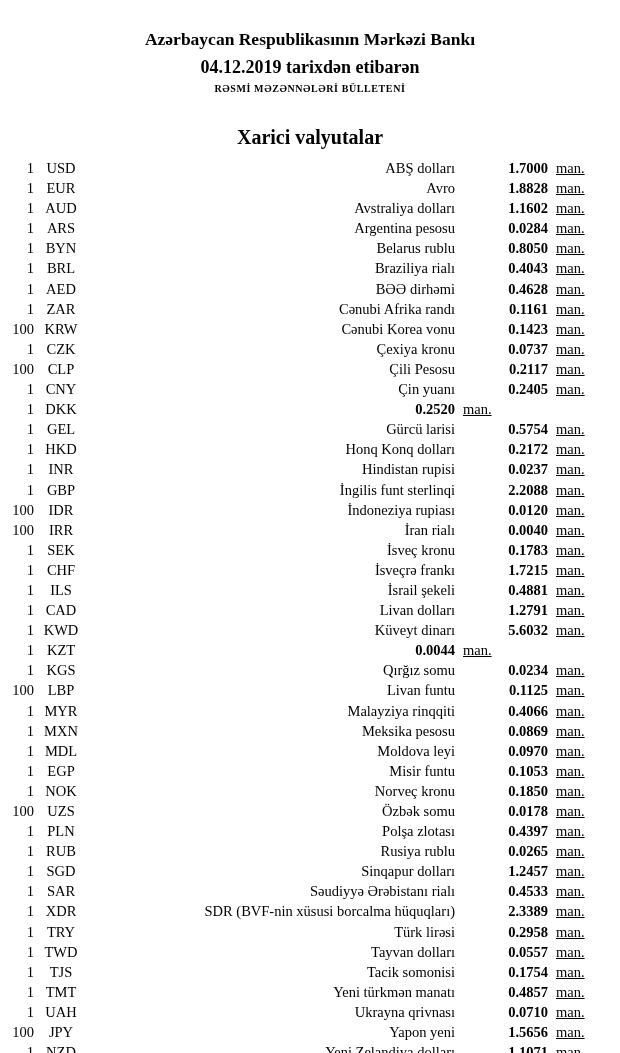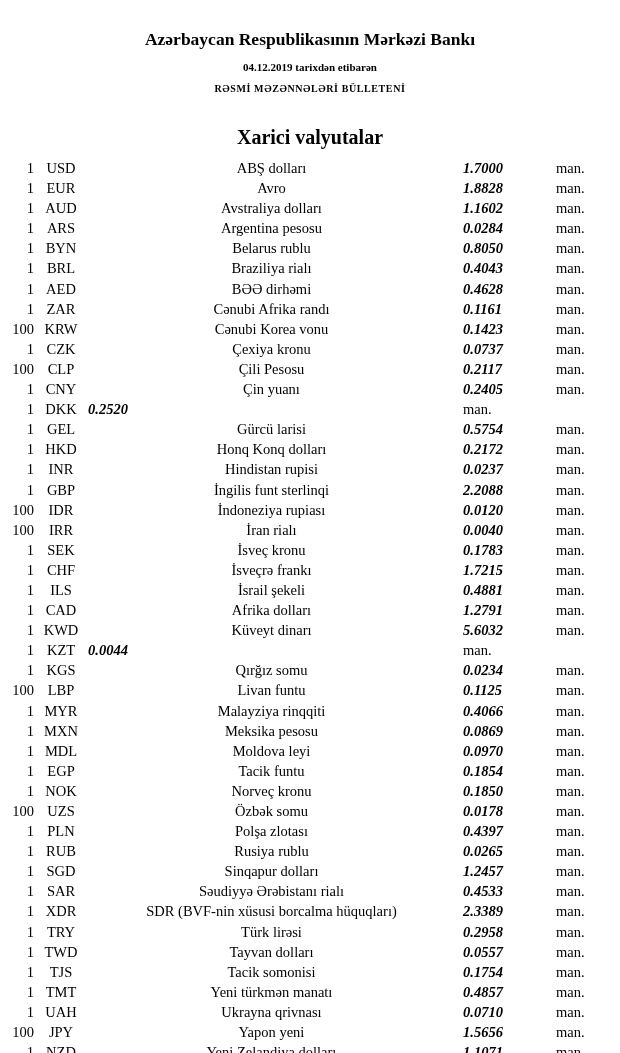--- a/index.html
+++ b/index.html
@@ -8,21 +8,21 @@
     width: 620px;
     height: 1053px;
     font-family: "Liberation Serif", serif;
     color: #000000;
     overflow: hidden;
   }
   .page { width: 620px; padding-top: 8px; }
 
   .header { text-align: center; font-weight: bold; margin-top: 20px; }
   .bank-title   { font-size: 17.5px; line-height: 22px; margin-bottom: 8px; }
-  .date-line    { font-size: 11px;   line-height: 18px; margin-bottom: 3px; }
+  .date-line    { font-size: 18px;   line-height: 18px; margin-bottom: 3px; }
   .subtitle     { font-size: 14px;   line-height: 18px; margin-bottom: 3px; }
   .bulletin     { font-size: 10px; line-height: 19px; letter-spacing: 0.6px; }
 
   .section-title {
     text-align: center;
     font-weight: bold;
     font-size: 20px;
     margin-top: 28px;
     margin-bottom: 9px;
   }
@@ -33,23 +33,23 @@
     grid-template-columns: 26px 38px 1fr 85px 38px;
     column-gap: 8px;
     align-items: baseline;
     height: 20.1px;
     font-size: 14.5px;
     line-height: 20.1px;
     white-space: nowrap;
   }
   .qty  { text-align: right; }
   .code { text-align: center; }
-  .name { text-align: center; overflow: hidden; font-family: Liberation Serif, serif; }
-  .rate { font-weight: bold; font-style: italic; }
-  .unit { text-align: left; }
+  .name { text-align: right; overflow: hidden; font-family: Liberation Serif, serif; }
+  .rate { text-align: right; font-weight: bold; }
+  .unit { text-align: left; text-decoration: underline; }
 </style>
 </head>
 <body>
 
 <div class="page">
 
   <div class="header">
     <div class="bank-title">Azərbaycan Respublikasının Mərkəzi Bankı</div>
     <div class="date-line">04.12.2019 tarixdən etibarən</div>
     <div class="bulletin">RƏSMİ MƏZƏNNƏLƏRİ BÜLLETENİ</div>
@@ -207,21 +207,21 @@
       <div class="row">
         <span class="qty">1</span>
         <span class="code">ILS</span>
         <span class="name">İsrail şekeli</span>
         <span class="rate">0.4881</span>
         <span class="unit">man.</span>
       </div>
       <div class="row">
         <span class="qty">1</span>
         <span class="code">CAD</span>
-        <span class="name">Afrika dolları</span>
+        <span class="name">Livan dolları</span>
         <span class="rate">1.2791</span>
         <span class="unit">man.</span>
       </div>
       <div class="row">
         <span class="qty">1</span>
         <span class="code">KWD</span>
         <span class="name">Küveyt dinarı</span>
         <span class="rate">5.6032</span>
         <span class="unit">man.</span>
       </div>
@@ -262,22 +262,22 @@
       <div class="row">
         <span class="qty">1</span>
         <span class="code">MDL</span>
         <span class="name">Moldova leyi</span>
         <span class="rate">0.0970</span>
         <span class="unit">man.</span>
       </div>
       <div class="row">
         <span class="qty">1</span>
         <span class="code">EGP</span>
-        <span class="name">Tacik funtu</span>
-        <span class="rate">0.1854</span>
+        <span class="name">Misir funtu</span>
+        <span class="rate">0.1053</span>
         <span class="unit">man.</span>
       </div>
       <div class="row">
         <span class="qty">1</span>
         <span class="code">NOK</span>
         <span class="name">Norveç kronu</span>
         <span class="rate">0.1850</span>
         <span class="unit">man.</span>
       </div>
       <div class="row">

